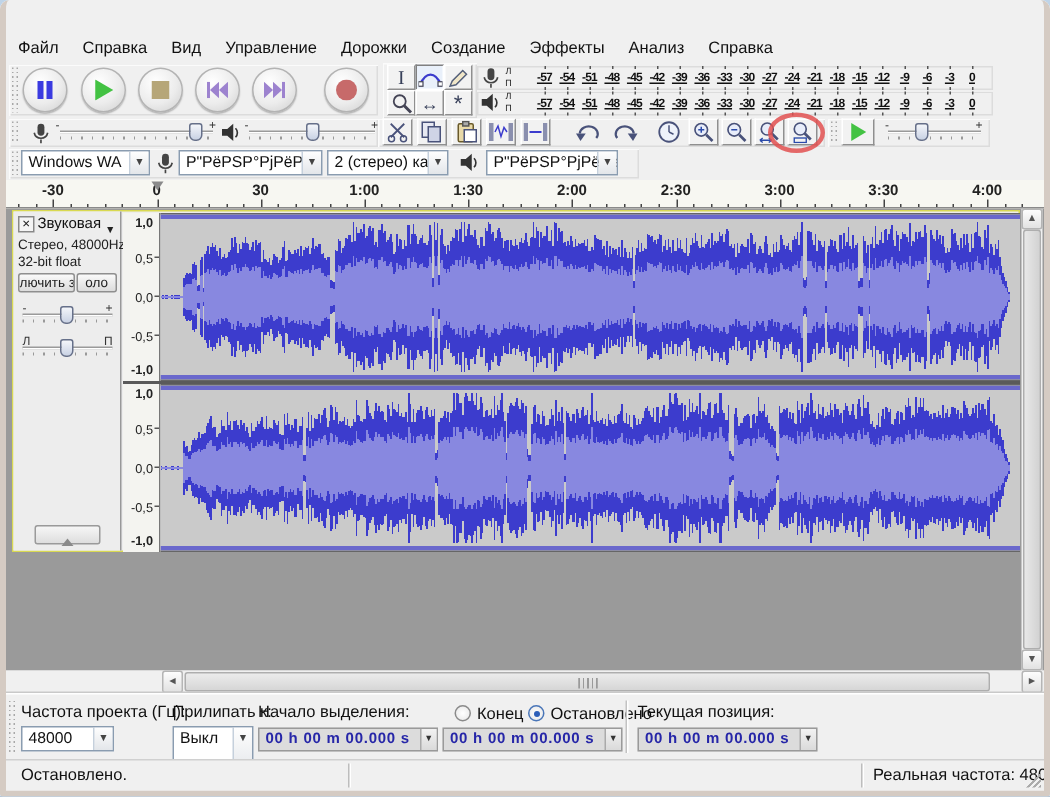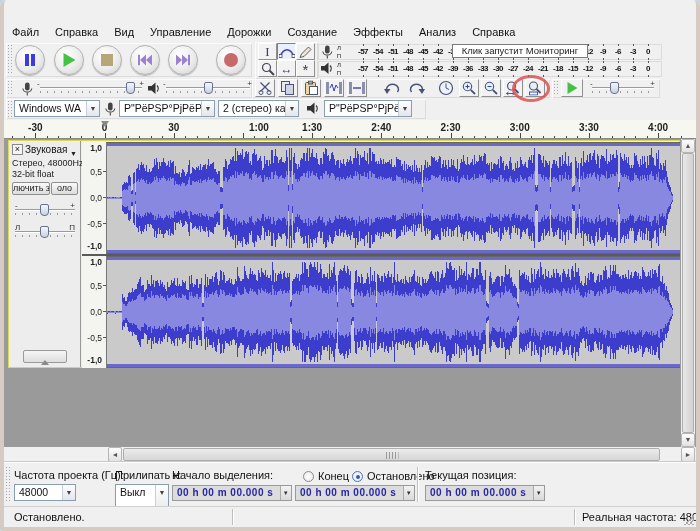--- a/index.html
+++ b/index.html
@@ -49,21 +49,21 @@
   .toolbtn.sel{border-color:#808080 #fff #fff #808080;background:#e9f0fa;}
   .toolbtn svg,.toolbtn span{position:absolute;left:50%;top:50%;transform:translate(-50%,-50%);}
   .toolbtn span{font-size:12px;color:#38405a;line-height:12px;}
   
   .meter{position:absolute;left:314px;width:344px;height:16px;background:#f0f0f0;
          box-shadow:inset 0 0 0 1px #dcdcdc;}
   .meter .mic,.meter .spk{position:absolute;left:3px;top:1px;}
   .lrcol{position:absolute;left:17px;top:0px;font-size:6px;line-height:8px;color:#222;text-align:center;width:8px;}
   .scale{position:absolute;left:30px;top:0;width:306px;height:16px;}
   .mnum{position:absolute;top:3px;width:20px;margin-left:-10px;text-align:center;
-        font-size:8px;font-weight:bold;color:#111;letter-spacing:-0.5px;}
+        font-size:8px;font-weight:bold;color:#111;letter-spacing:-0.5px;text-decoration:underline;}
   .mtick{position:absolute;width:1px;height:2px;background:#555;}
   .tooltip{position:absolute;left:448px;top:3px;width:136px;height:14px;background:#fff;
            border:1px solid #7a7a7a;font-size:9.5px;line-height:12px;text-align:center;color:#222;z-index:6;}
   
   .slider{position:absolute;}
   .slider .groove{position:absolute;left:0;right:0;top:6px;height:2px;background:#9a9a9a;
                   border-bottom:1px solid #fff;}
   .slider .dots{position:absolute;left:0;right:0;top:10px;height:2px;
                 background-image:repeating-linear-gradient(90deg,#999 0 1px,transparent 1px 7px);}
   .thumb{position:absolute;top:1px;width:9px;height:12px;border:1px solid #66708a;border-radius:2px 2px 4px 4px;
@@ -374,21 +374,20 @@
           <div class="mtick" style="left: 270px; top: 0px;"></div>
           <div class="mtick" style="left: 270px; bottom: 0px;"></div>
           <div class="mnum" style="left: 285px;">-3</div>
           <div class="mtick" style="left: 285px; top: 0px;"></div>
           <div class="mtick" style="left: 285px; bottom: 0px;"></div>
           <div class="mnum" style="left: 300px;">0</div>
           <div class="mtick" style="left: 300px; top: 0px;"></div>
           <div class="mtick" style="left: 300px; bottom: 0px;"></div>
         </div>
     </div>
-    <div class="tooltip">Клик запустит Мониторинг</div>
 
     <div class="tb" style="left:2px;top:38px;width:246px;height:19px">
       <div class="grip"></div>
       <svg style="position:absolute;left:15px;top:3px" width="12" height="14">
         <rect x="4" y="0.5" width="4.6" height="8" rx="2.3" fill="#444"></rect>
         <path d="M1.8 6.5a4.6 4.6 0 0 0 9 0" stroke="#444" fill="none" stroke-width="1.1"></path>
         <line x1="6.3" y1="11" x2="6.3" y2="13.5" stroke="#444" stroke-width="1.1"></line>
         </svg>
       <div class="slider" style="left:34px;top:2px;width:102px;height:15px">
         <span class="pm" style="left:-3px">-</span>
@@ -592,23 +591,23 @@
       <div class="rtick" style="left: 607.967px; height: 2px;"></div>
       <div class="rtick" style="left: 619.5px; height: 2px;"></div>
       <div class="rtick" style="left: 631.033px; height: 2px;"></div>
       <div class="rtick" style="left: 642.567px; height: 2px;"></div>
       <div class="rtick" style="left: 654.1px; height: 5px;"></div>
       <div class="rtick" style="left: 665.633px; height: 2px;"></div>
       <div class="rtick" style="left: 677.167px; height: 2px;"></div>
       <div class="rlab" style="left: 31.3px;">-30</div>
       <div class="rlab" style="left: 100.5px;">0</div>
       <div class="rlab" style="left: 169.7px;">30</div>
-      <div class="rlab" style="left: 238.9px; margin-left: 16px;">1:00</div>
+      <div class="rlab" style="left: 238.9px;">1:00</div>
       <div class="rlab" style="left: 308.1px;">1:30</div>
-      <div class="rlab" style="left: 377.3px;">2:40</div>
+      <div class="rlab" style="left: 377.3px;">2:00</div>
       <div class="rlab" style="left: 446.5px;">2:30</div>
       <div class="rlab" style="left: 515.7px;">3:00</div>
       <div class="rlab" style="left: 584.9px;">3:30</div>
       <div class="rlab" style="left: 654.1px;">4:00</div>
       <div class="pin" style="left: 100.5px;"></div>
     </div>
 
   <div class="zone">
     <div class="track">
       <div class="panel">

